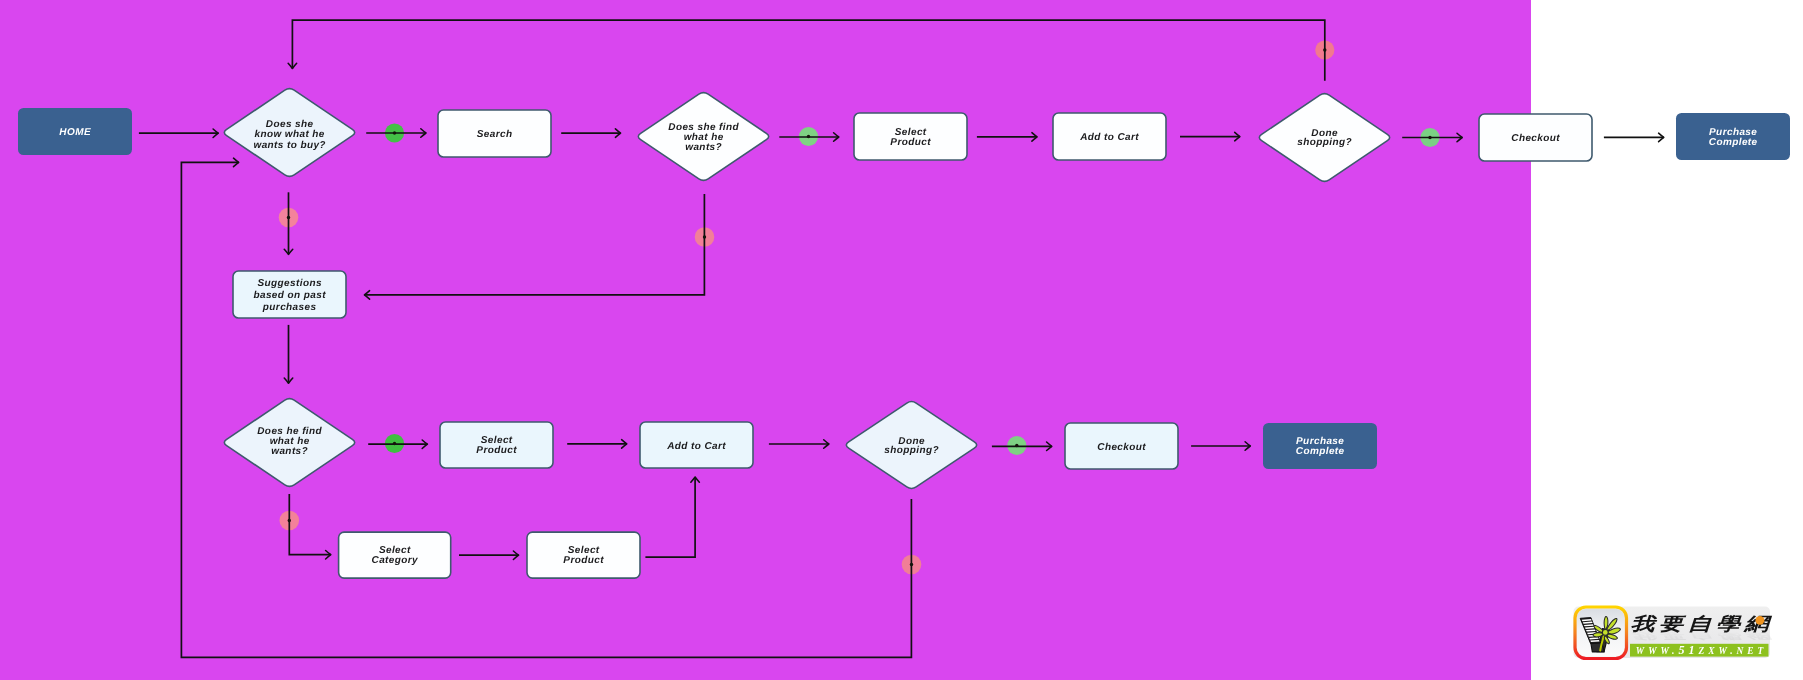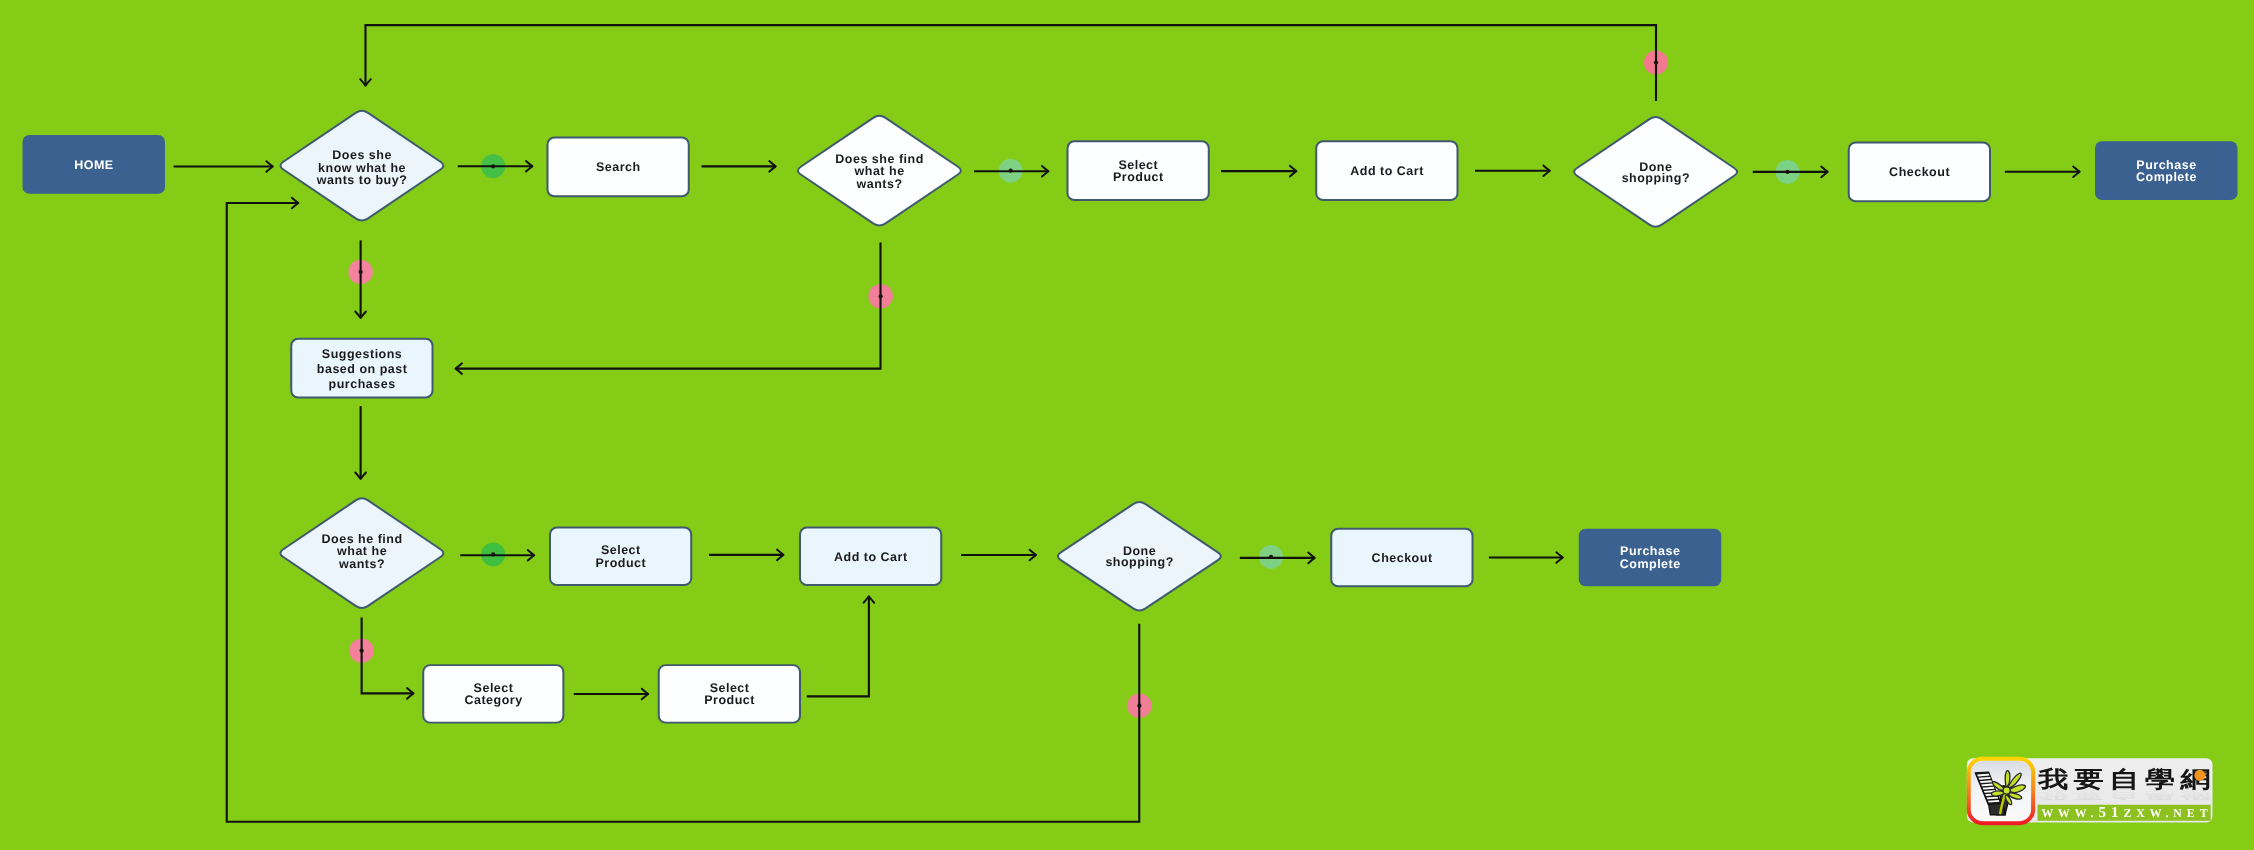--- a/index.html
+++ b/index.html
@@ -1,19 +1,19 @@
 <!DOCTYPE html>
 <html><head>
 <meta charset="utf-8">
 <style>
   html,body{margin:0;padding:0;background:#ffffff;}
   body{width:1803px;height:680px;overflow:hidden;
        font-family:"Liberation Sans",sans-serif;
        -webkit-font-smoothing:antialiased;}
-  #stage{position:relative;width:1803px;height:680px;background:#84cc16;}
+  #stage{position:relative;width:1531px;height:680px;background:#d946ef;font-style:italic;}
   svg#chart{position:absolute;left:0;top:0;display:block;}
   .nodeText{font-family:"Liberation Sans",sans-serif;font-weight:bold;
             font-size:10.0px;letter-spacing:0.4px;
             text-rendering:geometricPrecision;}
   #stage{-webkit-font-smoothing:antialiased;will-change:transform;}
   svg#chart{transform:translateZ(0);}
 </style>
 </head>
 <body>
 

